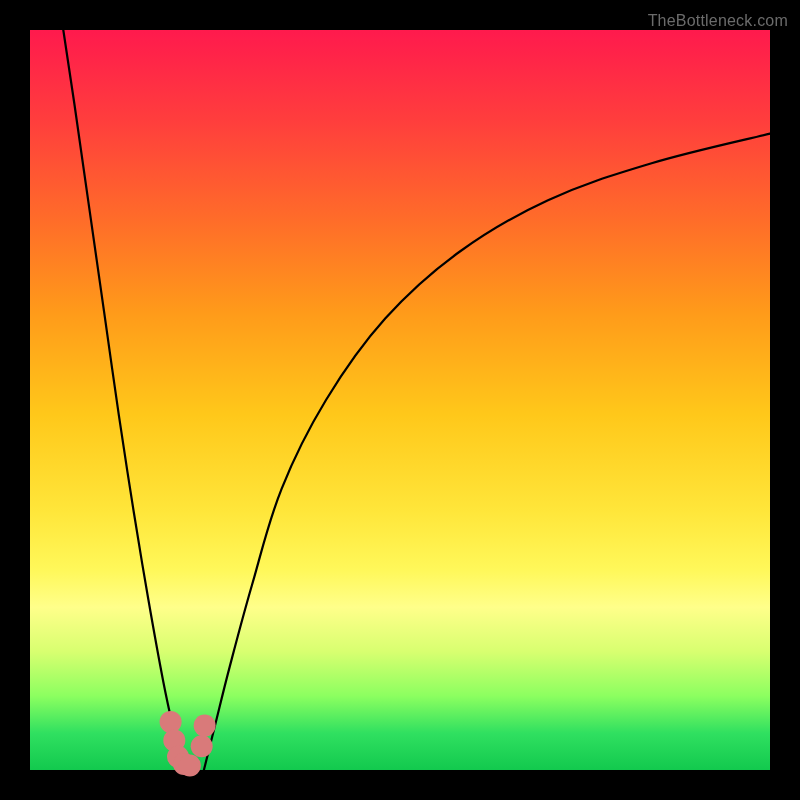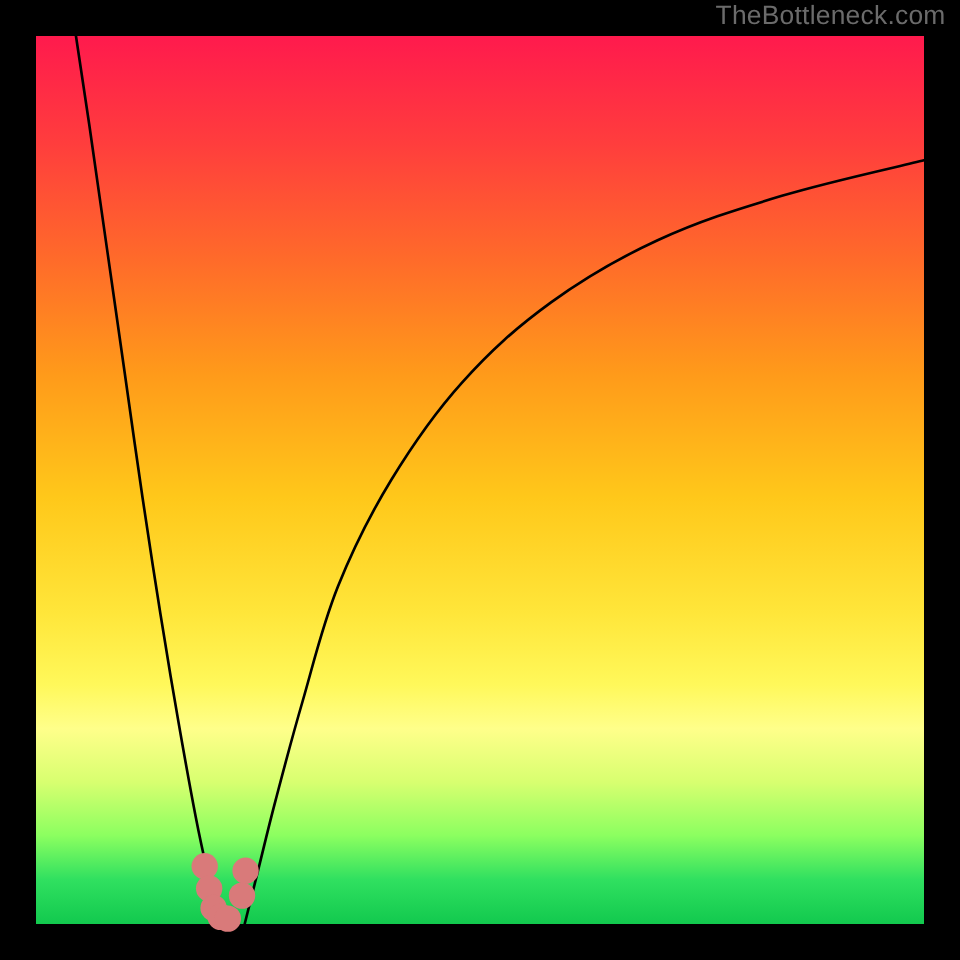--- a/index.html
+++ b/index.html
@@ -33,24 +33,24 @@
       #fff85a 73%,
       #ffff8a 78%,
       #d8ff70 84%,
       #8cff60 90%,
       #30e060 95%,
       #12c94e 100%
     );
   }
   .watermark {
     position: absolute;
-    top: 0;
+    top: 12px;
     right: 12px;
     color: #6b6b6b;
-    font-size: 22px;
+    font-size: 16px;
     letter-spacing: 0.2px;
     user-select: none;
     pointer-events: none;
   }
   svg.curves {
     position: absolute;
     left: 0;
     top: 0;
     width: 740px;
     height: 740px;

